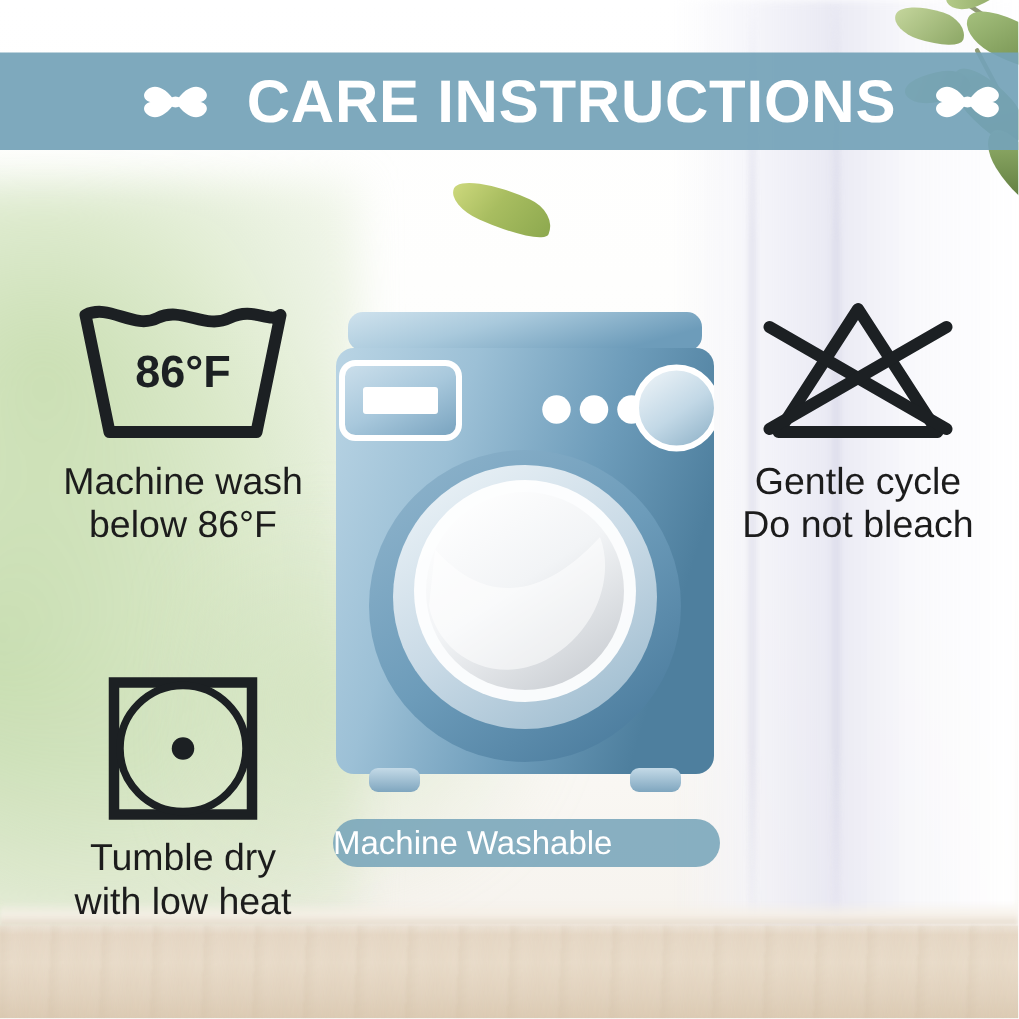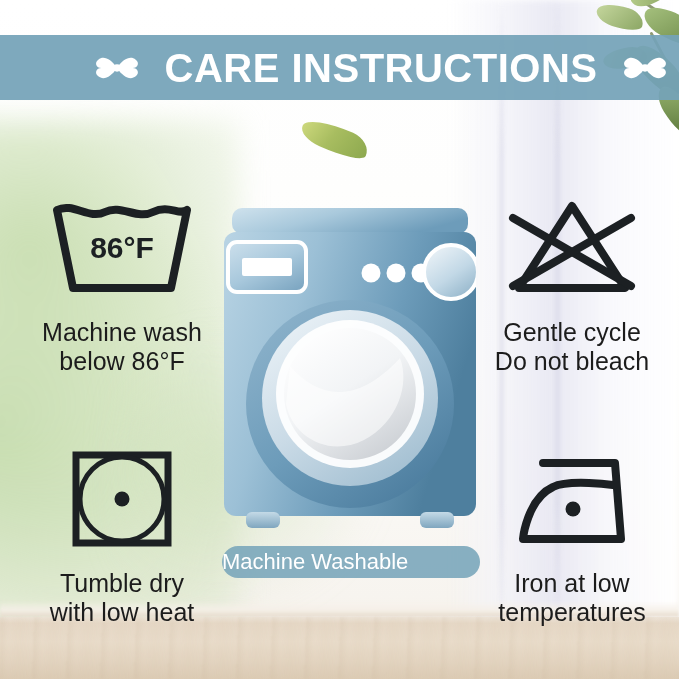--- a/index.html
+++ b/index.html
@@ -129,21 +129,21 @@
 
   
   .cell {
     position: absolute;
     display: flex;
     flex-direction: column;
     align-items: center;
   }
   .cell .sym { display: block; }
   .cell .cap {
-    margin-top: 20px;
+    margin-top: 9px;
     text-align: center;
     color: #1c1c1c;
     font-size: 25px;
     line-height: 1.14;
     white-space: pre-line;
   }
   .cell-tl { left: 14px;  top: 196px; width: 216px; }
   .cell-tr { left: 464px; top: 196px; width: 216px; justify-content: center; }
   .cell-bl { left: 14px;  top: 447px; width: 216px; justify-content: flex-end; }
   .cell-br { left: 464px; top: 447px; width: 216px; }
@@ -240,28 +240,20 @@
   <div class="cell cell-bl">
     <svg class="sym" width="150" height="102" viewBox="0 0 150 102">
       <rect x="29" y="8" width="92" height="88" fill="none" stroke="#1c2023" stroke-width="7"></rect>
       <circle cx="75" cy="52" r="42" fill="none" stroke="#1c2023" stroke-width="5"></circle>
       <circle cx="75" cy="52" r="7.5" fill="#1c2023"></circle>
     </svg>
     <div class="cap">Tumble dry
 with low heat</div>
   </div>
 
-  <div class="cell cell-br">
-    <svg class="sym" width="150" height="102" viewBox="0 0 150 102">
-      <path d="M46 16 L118 16 L124 92 L26 92 C26 92 30 52 56 40 C72 32 116 38 116 38" fill="none" stroke="#1c2023" stroke-width="8" stroke-linejoin="round" stroke-linecap="round"></path>
-      <circle cx="76" cy="62" r="7.5" fill="#1c2023"></circle>
-    </svg>
-    <div class="cap">Iron at low
-temperatures</div>
-  </div>
 
   <svg class="machine" viewBox="0 0 252 332">
     <defs>
       <linearGradient id="bodyGrad" x1="0" y1="0" x2="1" y2="0.35">
         <stop offset="0%" stop-color="#b9d4e4"></stop>
         <stop offset="34%" stop-color="#9cc0d6"></stop>
         <stop offset="70%" stop-color="#6d9cba"></stop>
         <stop offset="100%" stop-color="#4e7f9e"></stop>
       </linearGradient>
       <linearGradient id="lidGrad" x1="0" y1="0" x2="1" y2="0.4">

